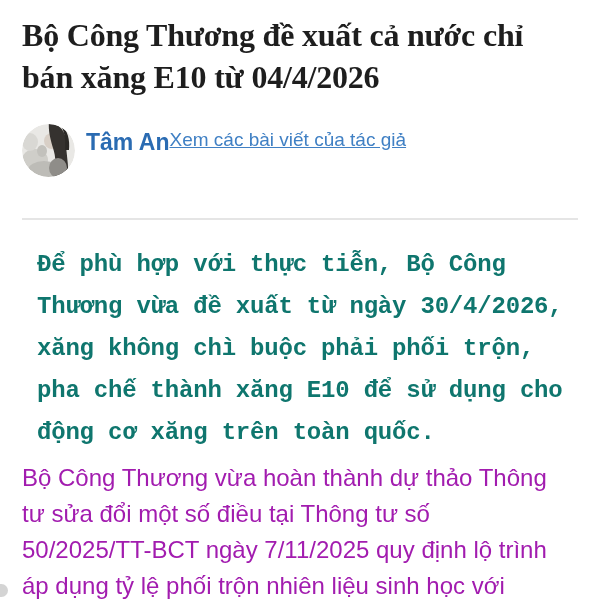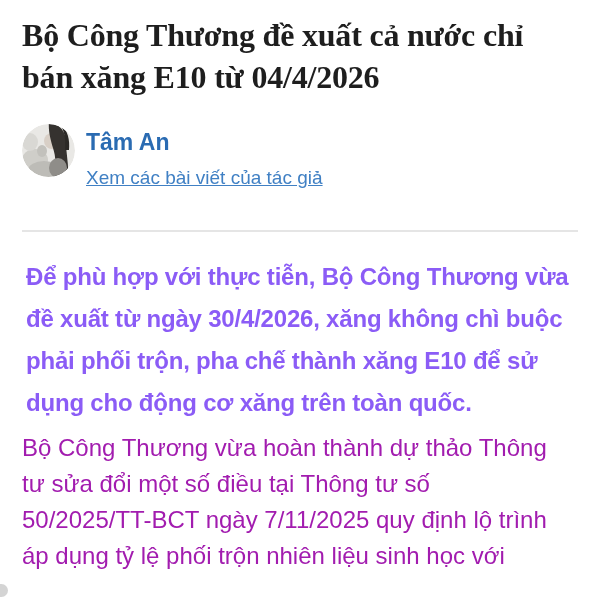--- a/index.html
+++ b/index.html
@@ -38,53 +38,53 @@
     width: 53px;
     height: 53px;
     border-radius: 50%;
     overflow: hidden;
     flex: 0 0 auto;
     display: block;
     cursor: pointer;
   }
   .author-meta {
     display: flex;
-    flex-direction: column;
+    flex-direction: row;
     padding-top: 6px;
   }
   .author-name {
     font-size: 23px;
     font-weight: 700;
     color: #2a6bb2;
     text-decoration: none;
     line-height: 1.1;
     cursor: pointer;
   }
   .author-posts {
-    margin-top: 13px;
     font-size: 19px;
     color: #4080c4;
     text-decoration: underline;
     line-height: 1.1;
     cursor: pointer;
     text-align: center;
   }
   hr.divider {
     border: none;
     border-top: 2px solid #e5e5e5;
     margin: 41px 0 0 0;
   }
   p.lead {
-    margin: 24px 0 0 4px;
+    margin: 24px 0 0 15px;
     max-width: 545px;
     font-size: 24px;
     font-weight: 700;
     line-height: 42px;
     letter-spacing: -0.2px;
-    color: #8b5cf6;
+    color: #0f766e;
+    font-family: Liberation Mono, monospace;
   }
   p.body-text {
     margin: 6px 0 0 0;
     max-width: 540px;
     font-size: 24px;
     font-weight: 400;
     line-height: 36px;
     color: #a21caf;
   }
   .edge-widget {

